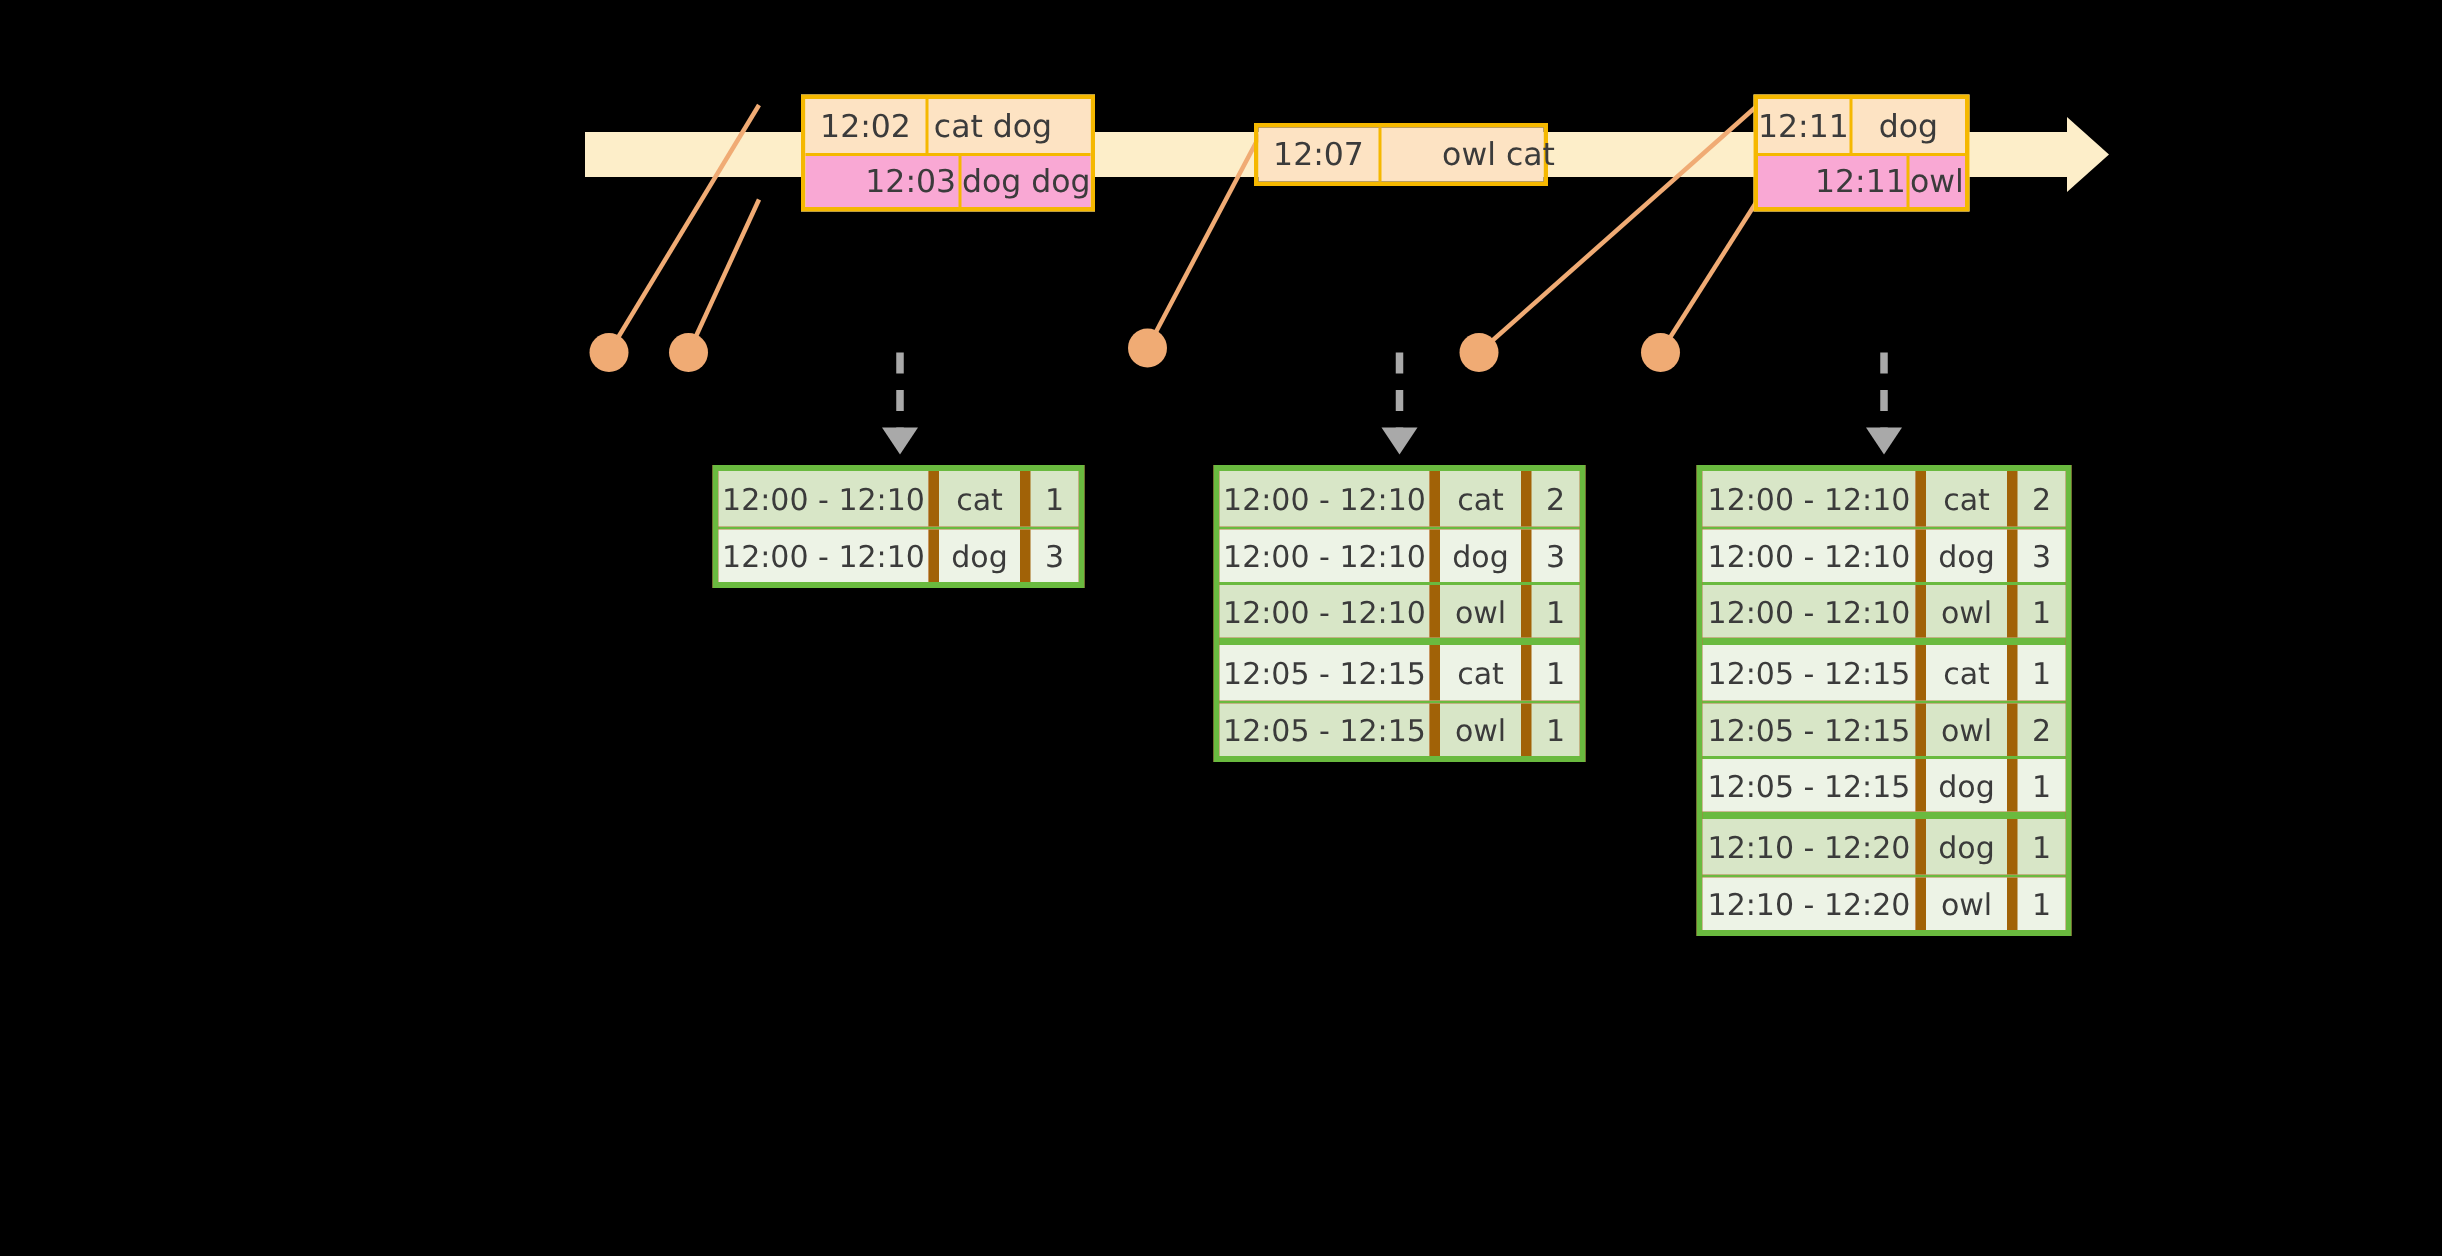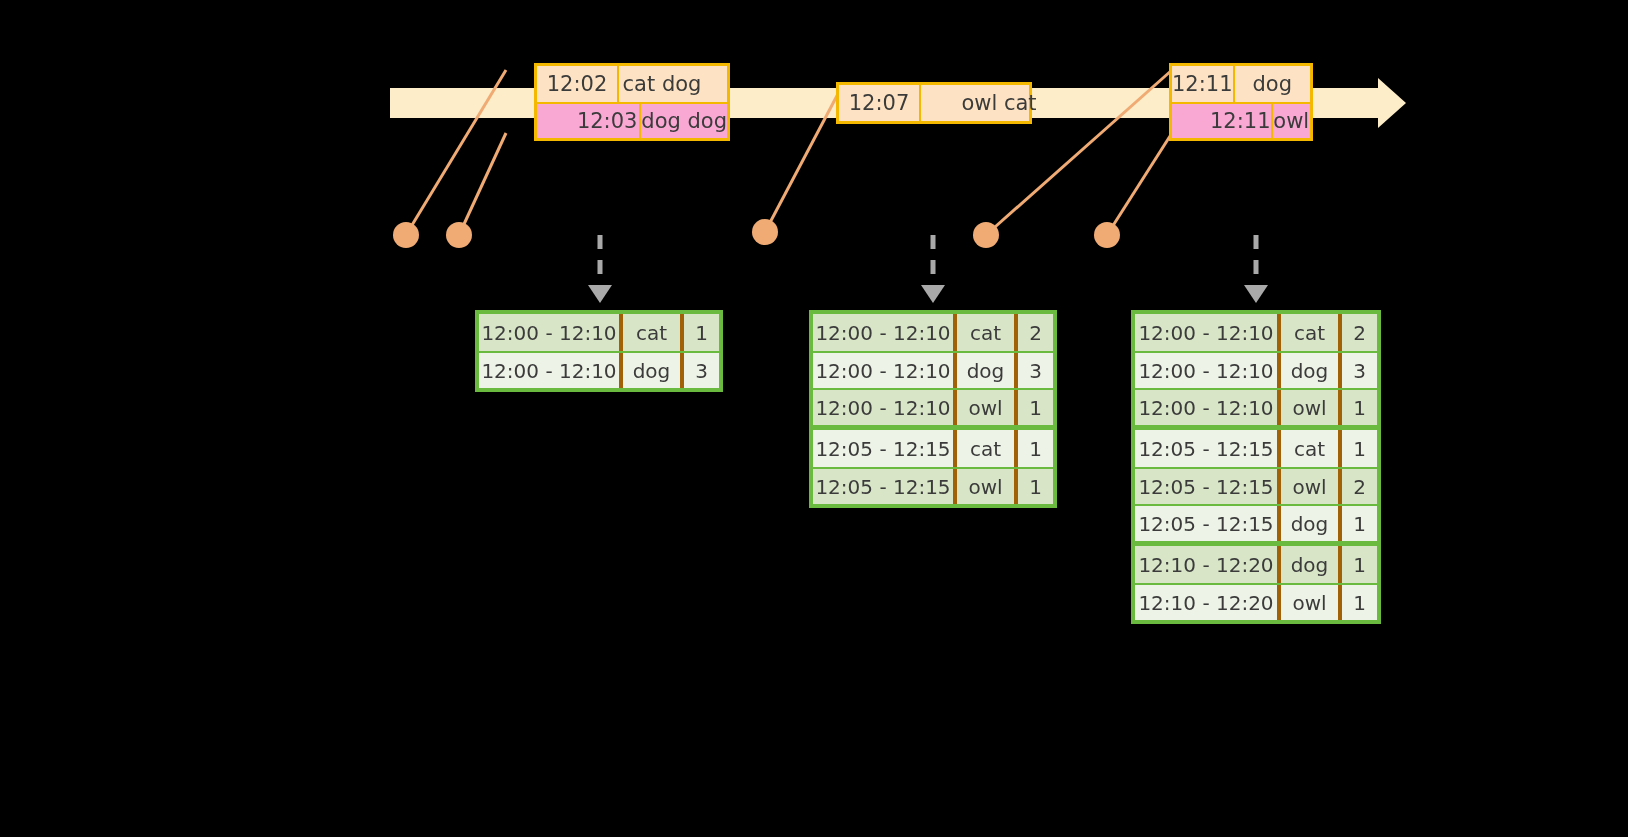--- a/index.html
+++ b/index.html
@@ -60,21 +60,21 @@
   .rtable{
     position:absolute;border:4px solid #6aba3f;box-sizing:border-box;background:#ef4444;
   }
   .rtable .grow{display:flex;height:37px;box-sizing:border-box;}
   .rtable .grow.sep{border-top:5px solid #6aba3f;height:42px;}
   .rtable .grow.nsep{border-top:2px solid #6aba3f;}
   .rtable .gcell{
     display:flex;align-items:center;justify-content:center;
     font-size:20px;color:#3b3b3b;box-sizing:border-box;white-space:nowrap;
   }
-  .rtable .gcell + .gcell{border-left:4px solid #a16207;}
+  .rtable .gcell + .gcell{border-left:7px solid #a16207;}
   .rtable .grow.a .gcell{background:#d8e6c7;}
   .rtable .grow.b .gcell{background:#edf3e6;}
 
   #tbl1{left:475px;top:310px;width:248px;}
   #tbl1 .c0{width:140px;} #tbl1 .c1{width:61px;} #tbl1 .c2{width:39px;}
 
   #tbl2{left:809px;top:310px;width:248px;}
   #tbl2 .c0{width:140px;} #tbl2 .c1{width:61px;} #tbl2 .c2{width:39px;}
 
   #tbl3{left:1131px;top:310px;width:250px;}

